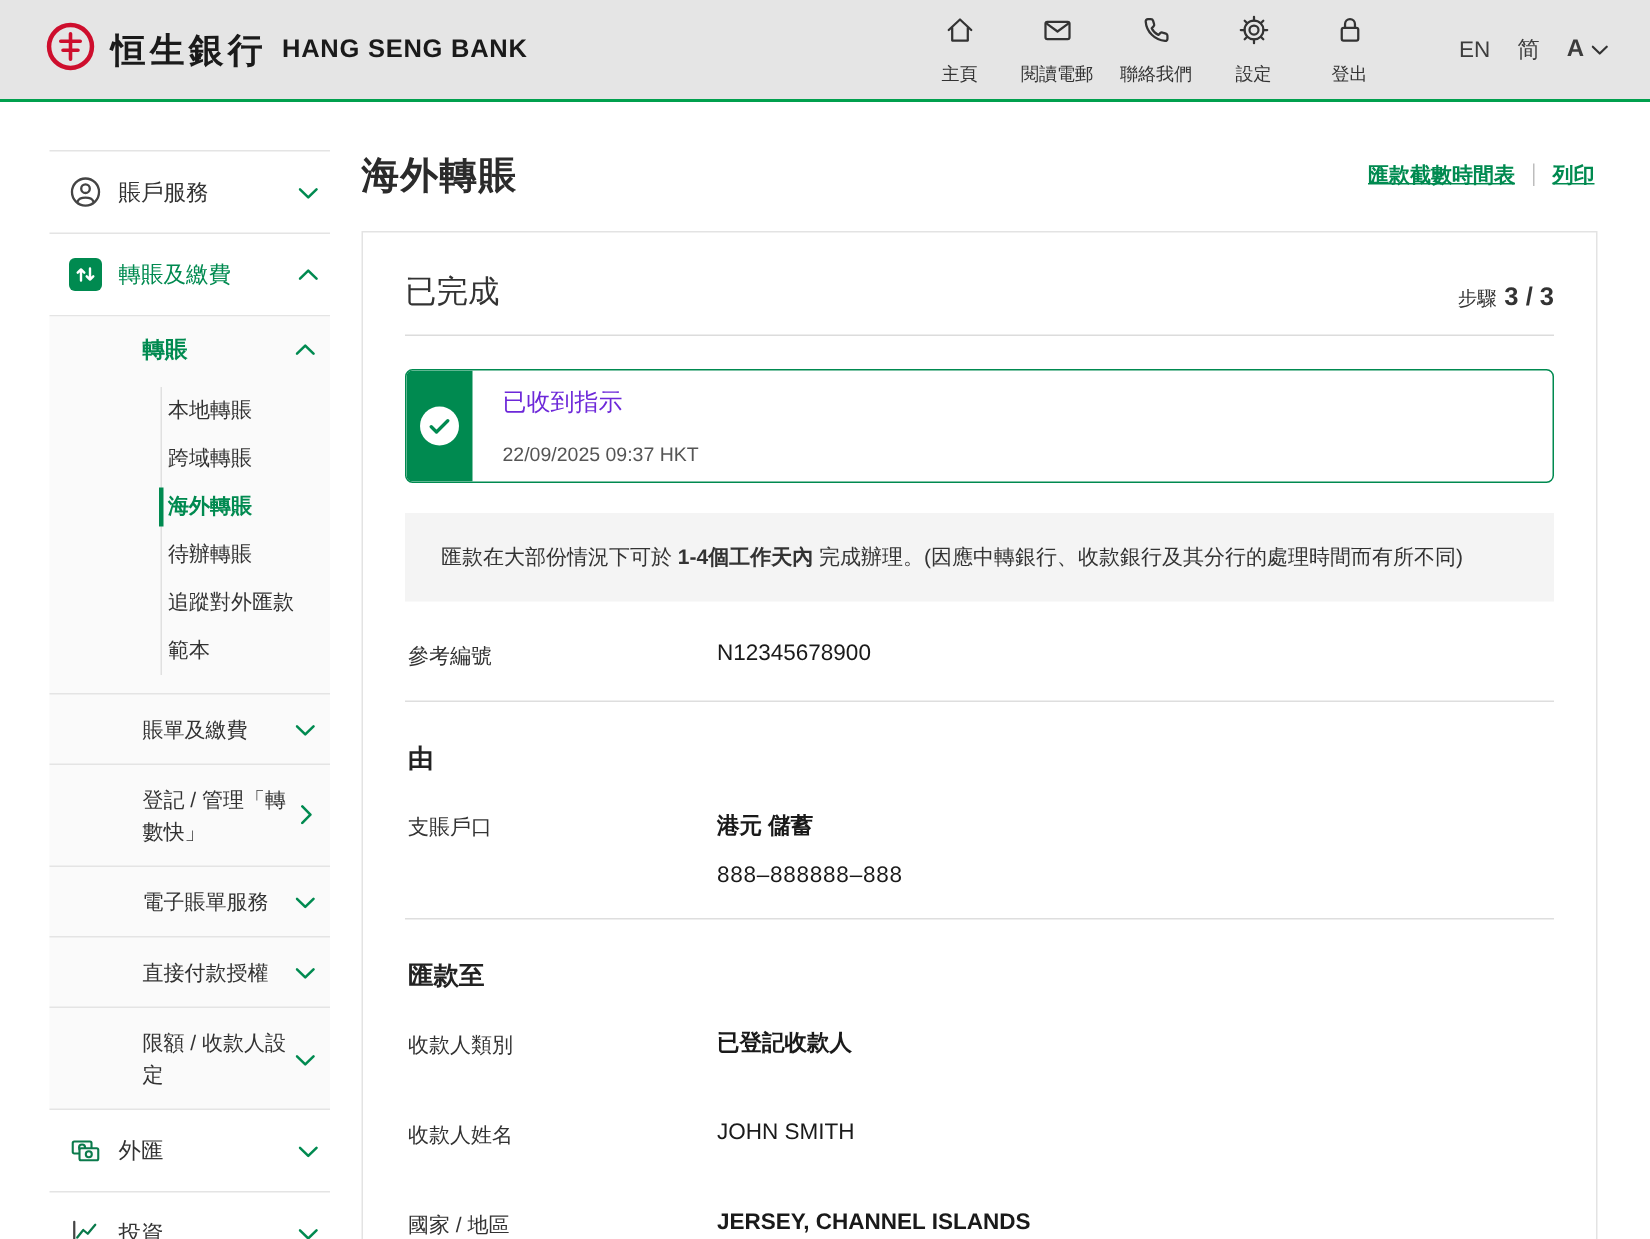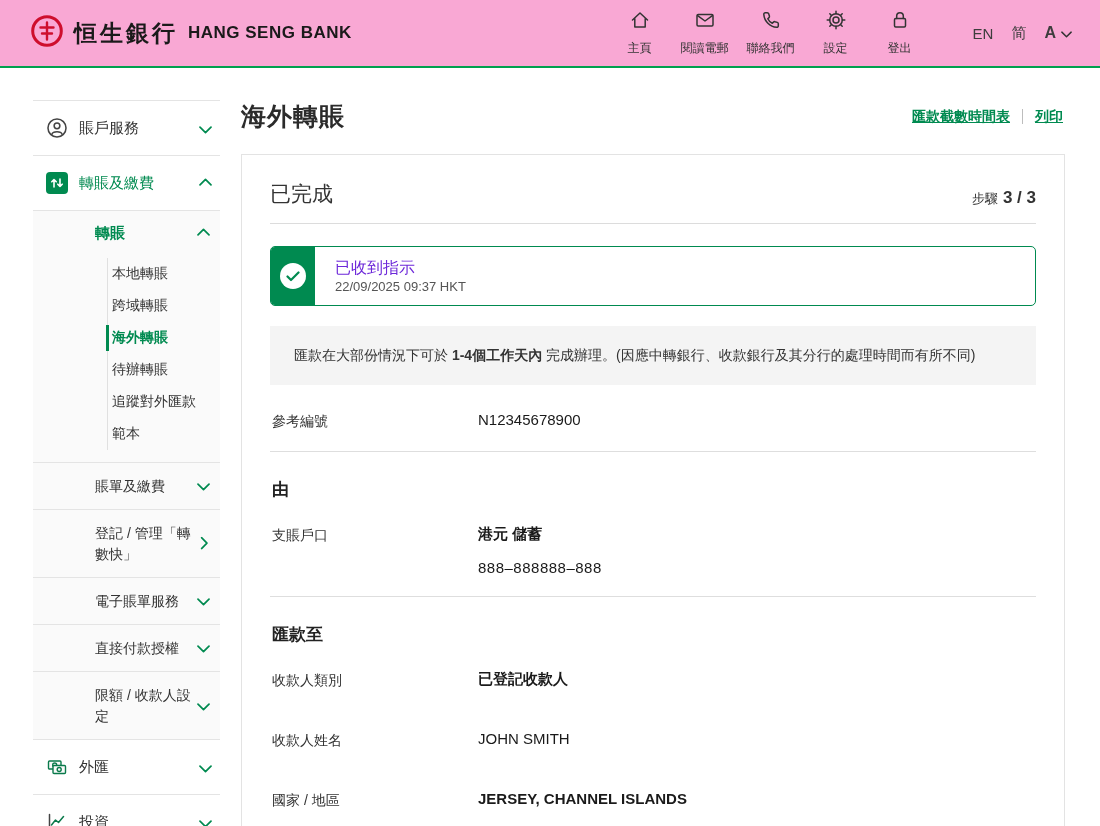--- a/index.html
+++ b/index.html
@@ -5,21 +5,21 @@
   * { margin:0; padding:0; box-sizing:border-box; }
   html,body { width:1100px; height:826px; }
   body {
     font-family:"Liberation Sans","DejaVu Sans",sans-serif;
     background:#ffffff; color:#333; overflow:hidden;
   }
   a { text-decoration:none; color:inherit; cursor:pointer; }
 
   
   .header { height:68px; display:flex; align-items:center; padding:0 28px 0 30px;
-            border-bottom:2px solid #00A04E; background:#f9a8d4; }
+            border-bottom:2px solid #00A04E; background:#e5e5e5; }
   .logo { display:flex; align-items:center; gap:10px; }
   .logo-cn { font-size:23px; font-weight:bold; letter-spacing:3px; color:#1a1a1a; }
   .logo-en { font-size:17px; font-weight:bold; letter-spacing:.5px; color:#1a1a1a; }
   .topnav { margin-left:auto; display:flex; gap:18px; align-items:flex-end; }
   .navitem { display:flex; flex-direction:column; align-items:center; gap:5px; min-width:46px; }
   .nlabel { font-size:12px; color:#333; white-space:nowrap; }
   .langs { display:flex; align-items:center; gap:18px; margin-left:50px; font-size:15px; color:#3d3d3d; }
   .font-toggle { display:flex; align-items:center; gap:5px; font-size:16px; font-weight:bold; }
 
   
@@ -63,21 +63,21 @@
   .status-row h2 { font-size:21px; font-weight:normal; color:#333;text-align:center; }
   .step { font-size:13px; color:#333;margin-left:24px; }
   .step strong { font-size:17px; margin-left:5px; }
 
   .banner { margin-top:22px; display:flex; border:1px solid #008A50; border-radius:5px; overflow:hidden; background:#fff; }
   .stripe { width:44px; background:#008A50; display:flex; align-items:center; justify-content:center; flex-shrink:0; }
   .checkcircle { width:26px; height:26px; border-radius:50%; background:#fff;
                  display:flex; align-items:center; justify-content:center; }
   .bannertext { padding:11px 20px; }
   .btitle { font-size:16px; font-weight:normal; color:#6d28d9; }
-  .btime { font-size:13px; color:#555; margin-top:0;text-align:right; }
+  .btime { font-size:13px; color:#555; margin-top:16px;text-align:right; }
 
   .notice { margin-top:20px; background:#f4f4f4; padding:19px 24px; font-size:14px; color:#333; line-height:1.5; }
 
   .drow { display:flex; padding:20px 2px; }
   .dlabel { width:206px; flex-shrink:0; font-size:14px; color:#333; padding-top:2px; }
   .dvalue { font-size:15px; color:#1a1a1a; }
   .bold { font-weight:bold; }
   hr.div { border:none; border-top:1px solid #dedede; margin:0; }
   h3.sec { font-size:17px; color:#222; margin:26px 0 4px 2px; }
   .acc-num { margin-top:15px; letter-spacing:.5px; }

